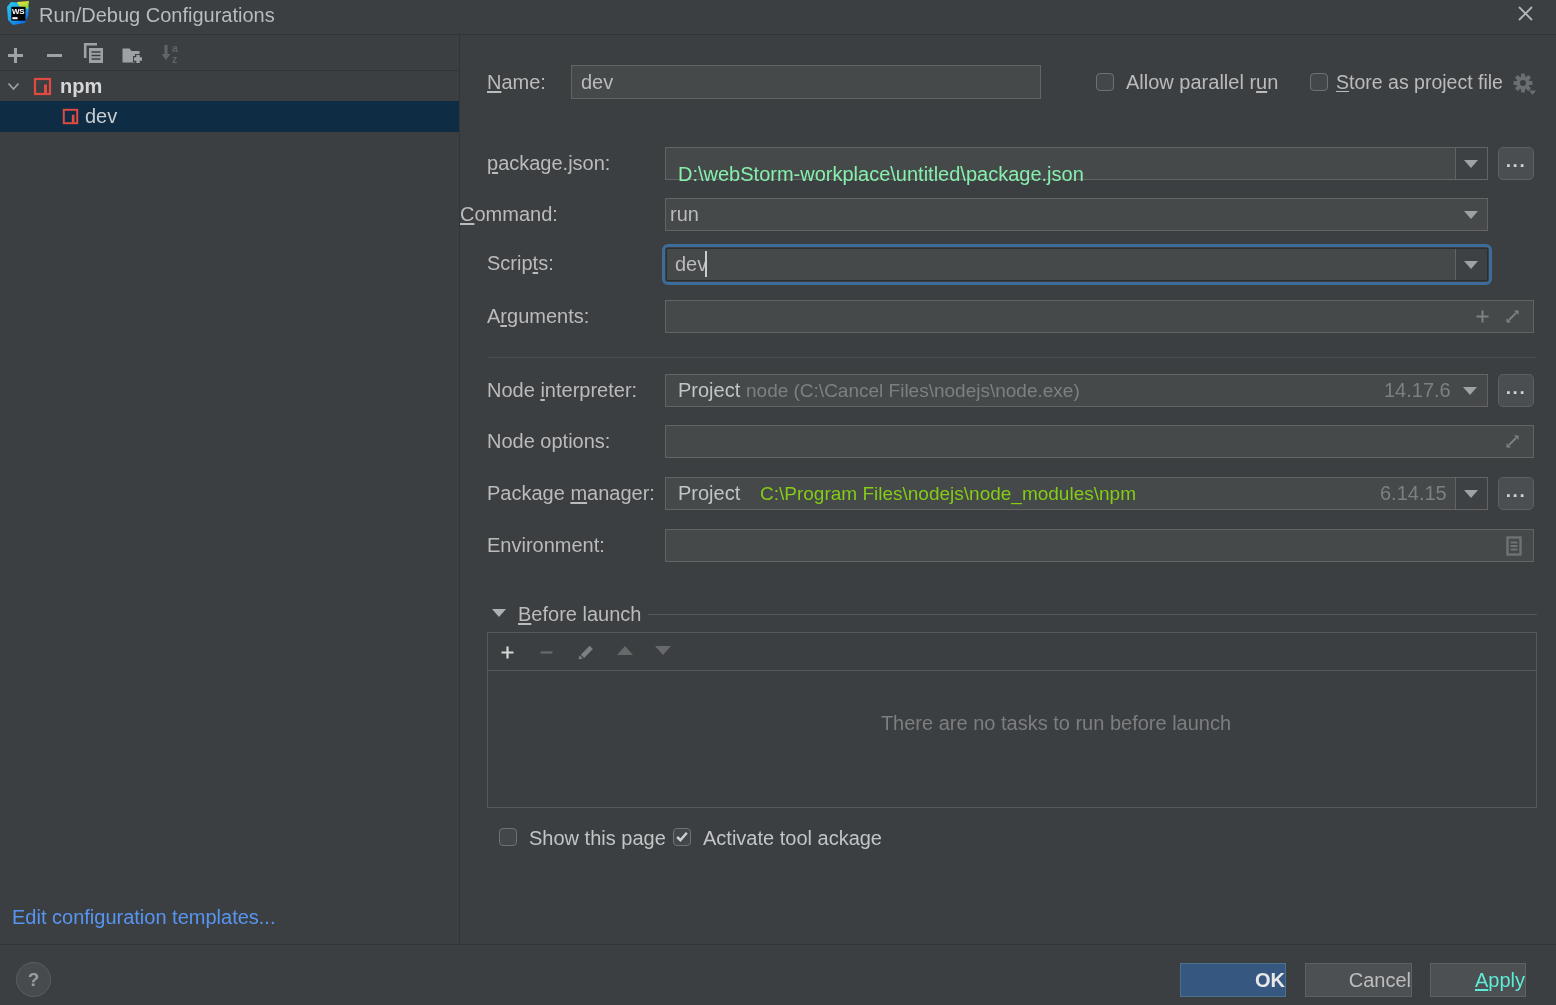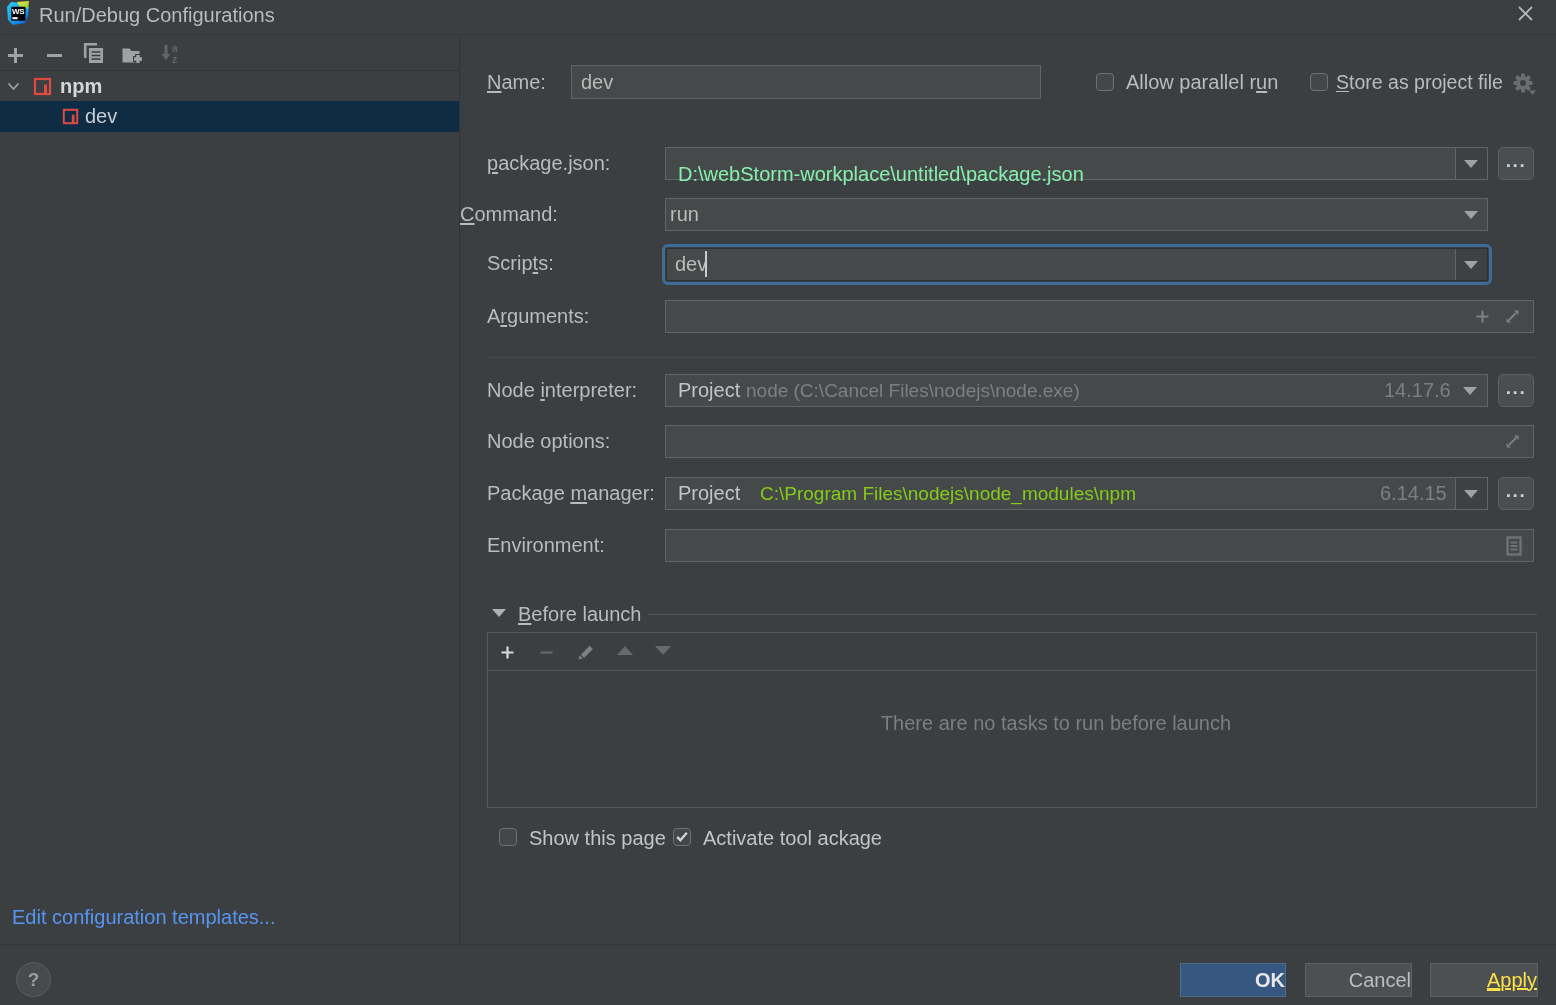--- a/index.html
+++ b/index.html
@@ -217,15 +217,15 @@
     <svg class="abs" style="left:675px;top:830px;" width="14" height="14" viewBox="0 0 13 13">
       <path d="M2 6.5 L5 9.5 L11 2.5" stroke="#ccd0d2" stroke-width="2.3" fill="none"></path>
     </svg>
     <div class="lbl" style="left:703px;top:829px;line-height:18px;color:#c2c4c6;">Activate tool ackage</div>
   </div>
 
   <div class="hsep" style="left:0;top:944px;width:1556px;"></div>
   <div class="abs" style="left:16px;top:962px;width:35px;height:35px;border-radius:50%;background:#474b4d;border:1px solid #5c5f61;box-sizing:border-box;text-align:center;line-height:33px;color:#9b9ea0;font-size:19px;font-weight:bold;">?</div>
   <div class="btn" style="left:1180px;top:963px;width:106px;background:#365880;border:1px solid #4c708c;color:#e8e8e8;font-weight:bold;">OK</div>
   <div class="btn" style="left:1305px;top:963px;width:107px;background:#4c5052;border:1px solid #5e6162;color:#bdbdbd;">Cancel</div>
-  <div class="btn" style="left:1430px;top:963px;width:108px;background:#4c5052;border:1px solid #5e6162;color:#fde047;text-decoration:underline;"><span class="u">A</span>pply</div>
+  <div class="btn" style="left:1430px;top:963px;width:96px;background:#4c5052;border:1px solid #5e6162;color:#5eead4;"><span class="u">A</span>pply</div>
 
 </div>
 
 </body></html>

